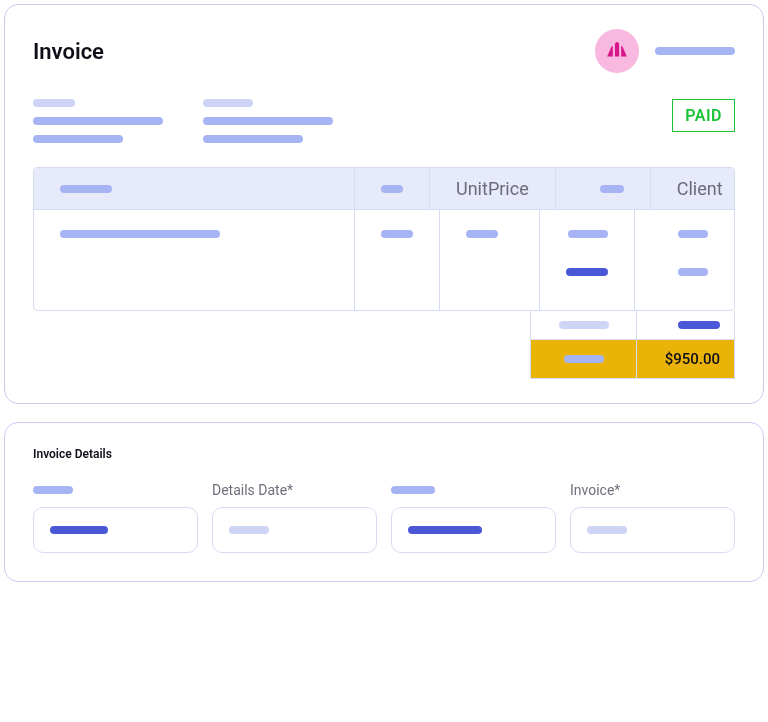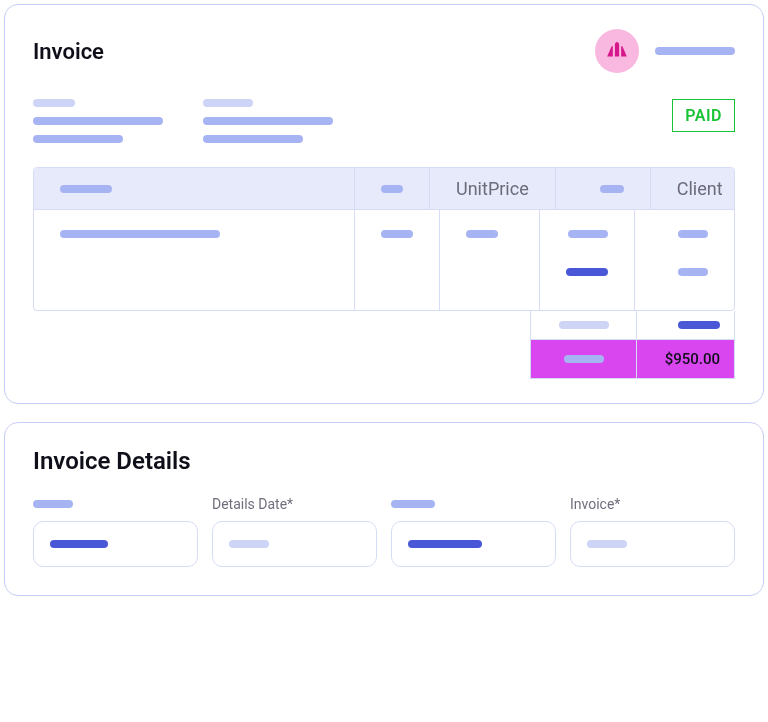--- a/index.html
+++ b/index.html
@@ -86,21 +86,21 @@
     }
     .summary { display: flex; flex-direction: column; }
     .summary-row {
       display: flex;
       justify-content: flex-end;
       border: 1px solid #d7dcf5;
       border-top: none;
       margin-left: auto;
       width: 205px;
     }
-    .summary-row.light { background: #d946ef; }
+    .summary-row.light { background: #eab308; }
     .summary-cell {
       padding: 10px 14px;
       display: flex;
       align-items: center;
       font-size: 15px;
       color: #0f0f1a;
     }
     .summary-label { flex: 0 0 105px; justify-content: center; }
     .summary-val { flex: 1; border-left: 1px solid #d7dcf5; justify-content: flex-end; }
     .details-grid {
@@ -112,21 +112,21 @@
     .field-label { font-size: 14px; color: #6f6f7e; height: 18px; display: flex; align-items: center; }
     .input-box {
       border: 1px solid #d7dcf5;
       border-radius: 10px;
       padding: 14px 16px;
       min-height: 46px;
       display: flex;
       align-items: center;
     }
     .section-title {
-      font-size: 24px;
+      font-size: 12px;
       font-weight: 600;
       color: #0f0f1a;
       margin-bottom: 20px;
     }
   </style>
 </head>
 <body>
 
 <div class="card">
 

